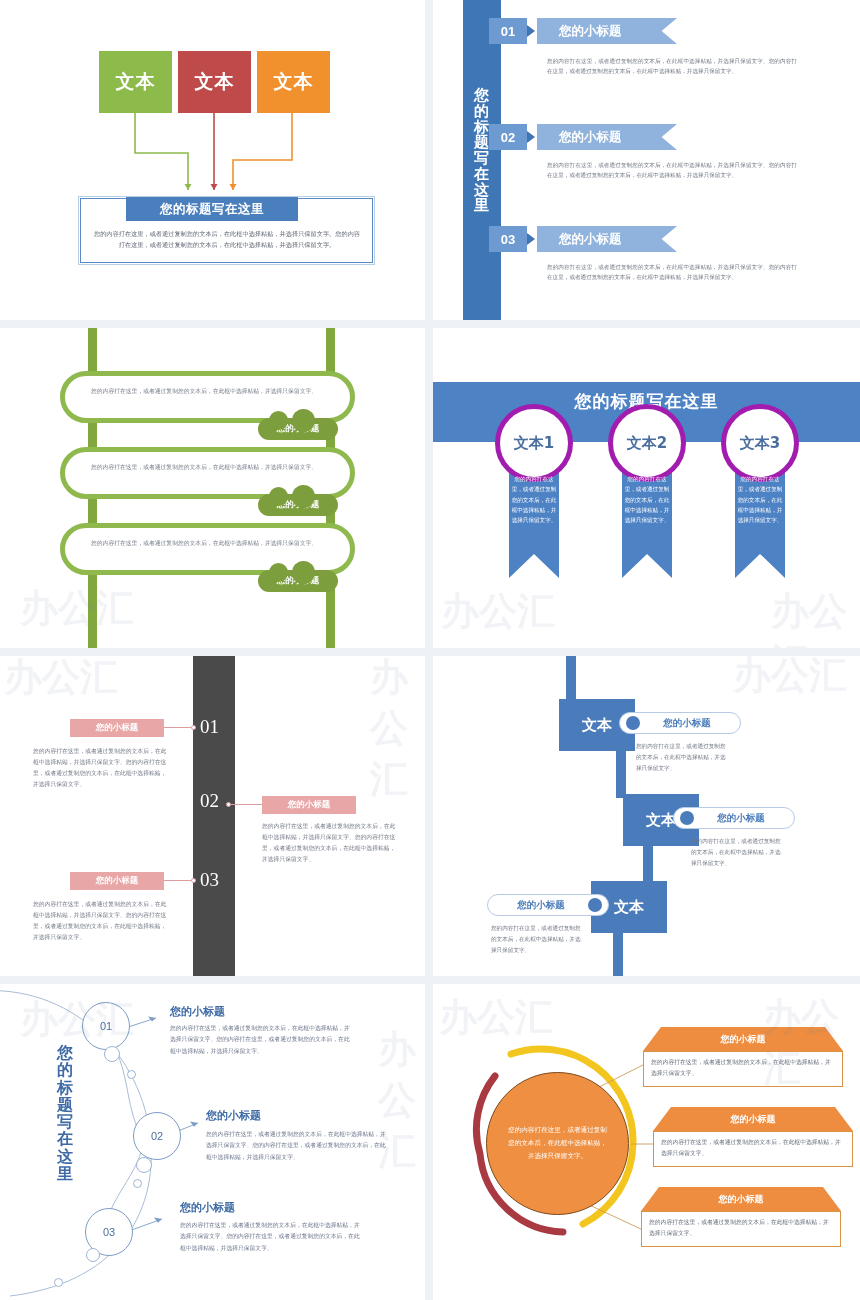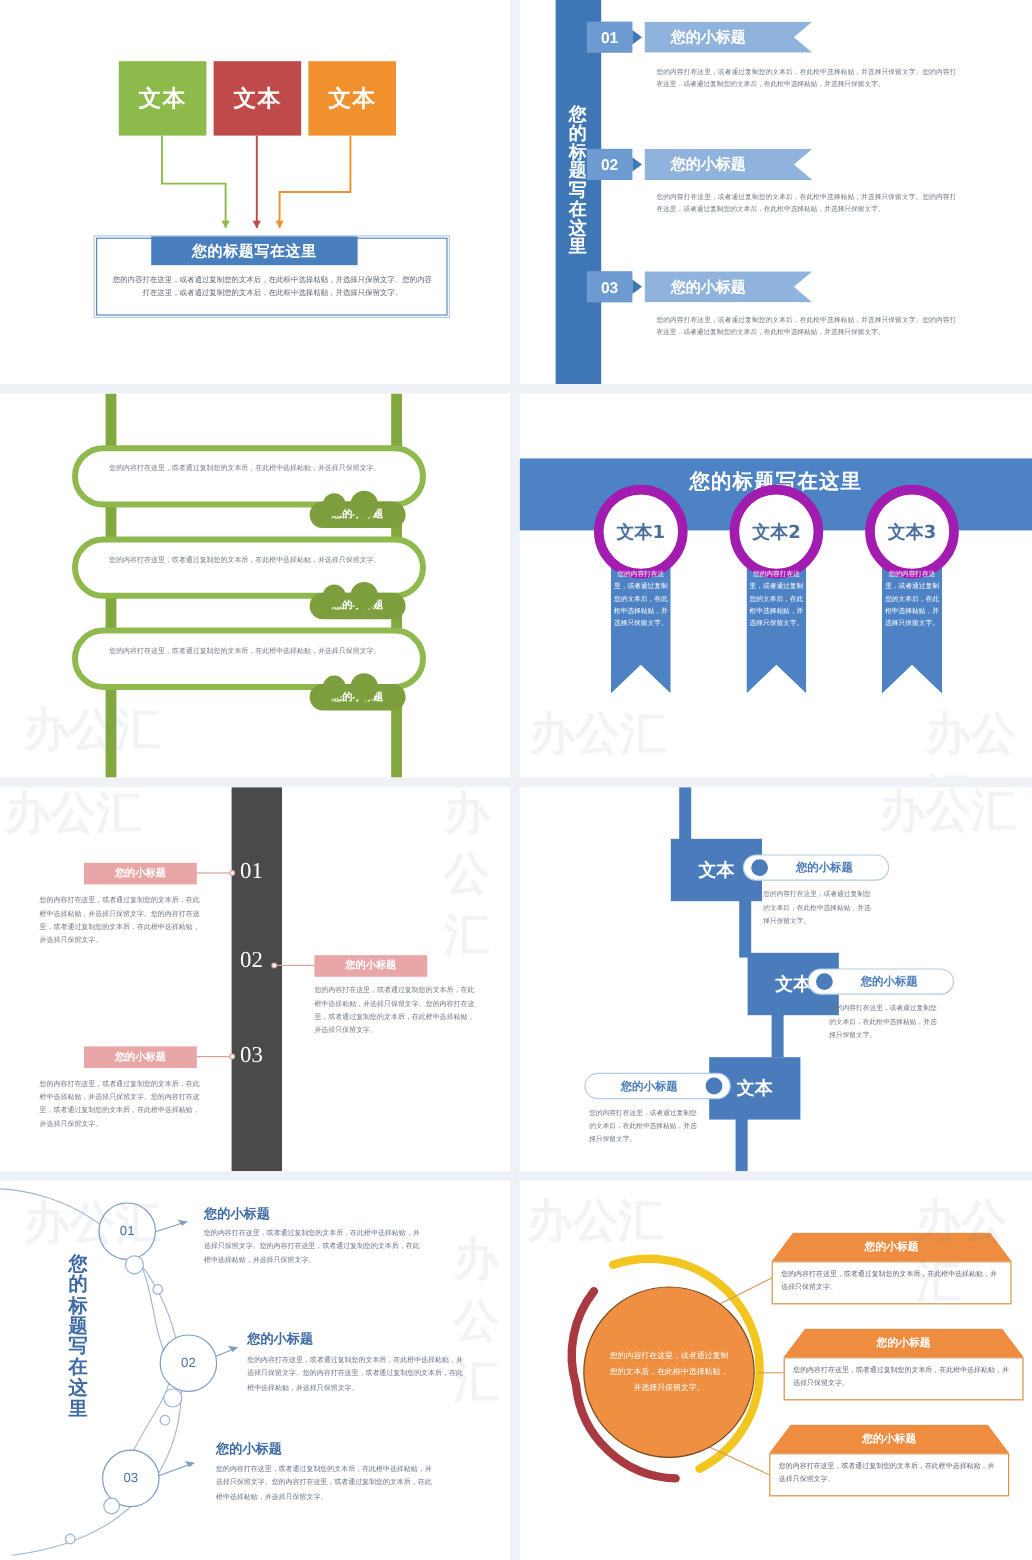--- a/index.html
+++ b/index.html
@@ -119,21 +119,21 @@
   .p4-head {
     position:absolute; left:0; top:54px; width:427px; height:60px;
     background:#4d82c4; color:#fff;
     display:flex; align-items:flex-start; justify-content:center;
     padding-top:8px;
     font-size:17px; font-weight:700; letter-spacing:1px;
   }
   .ribcol { position:absolute; width:60px; }
   .ribcol .circ {
     position:absolute; left:0; top:0; width:78px; height:78px;
-    border-radius:50%; background:#fff; border:8px solid #a21caf;
+    border-radius:50%; background:#fff; border:5px solid #a21caf;
     display:flex; align-items:center; justify-content:center;
     font-size:15px; color:#4a6f9e; font-weight:600; z-index:3;
   }
   .ribcol .tail {
     position:absolute; left:14px; top:40px; width:50px; height:134px;
     background:#4d82c4; z-index:1;
     clip-path: polygon(0 0, 100% 0, 100% 100%, 50% 82%, 0 100%);
   }
   .ribcol .tailtxt {
     position:absolute; left:16px; top:70px; width:46px;

